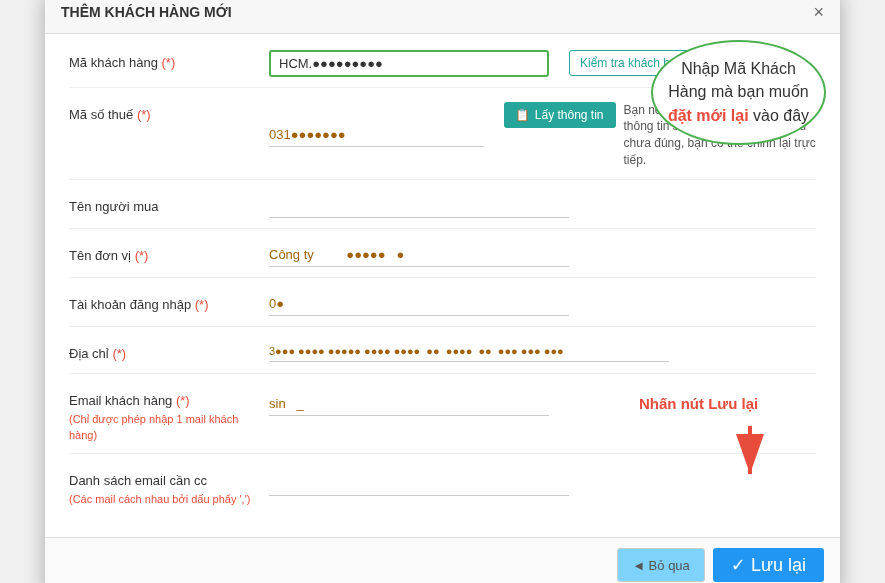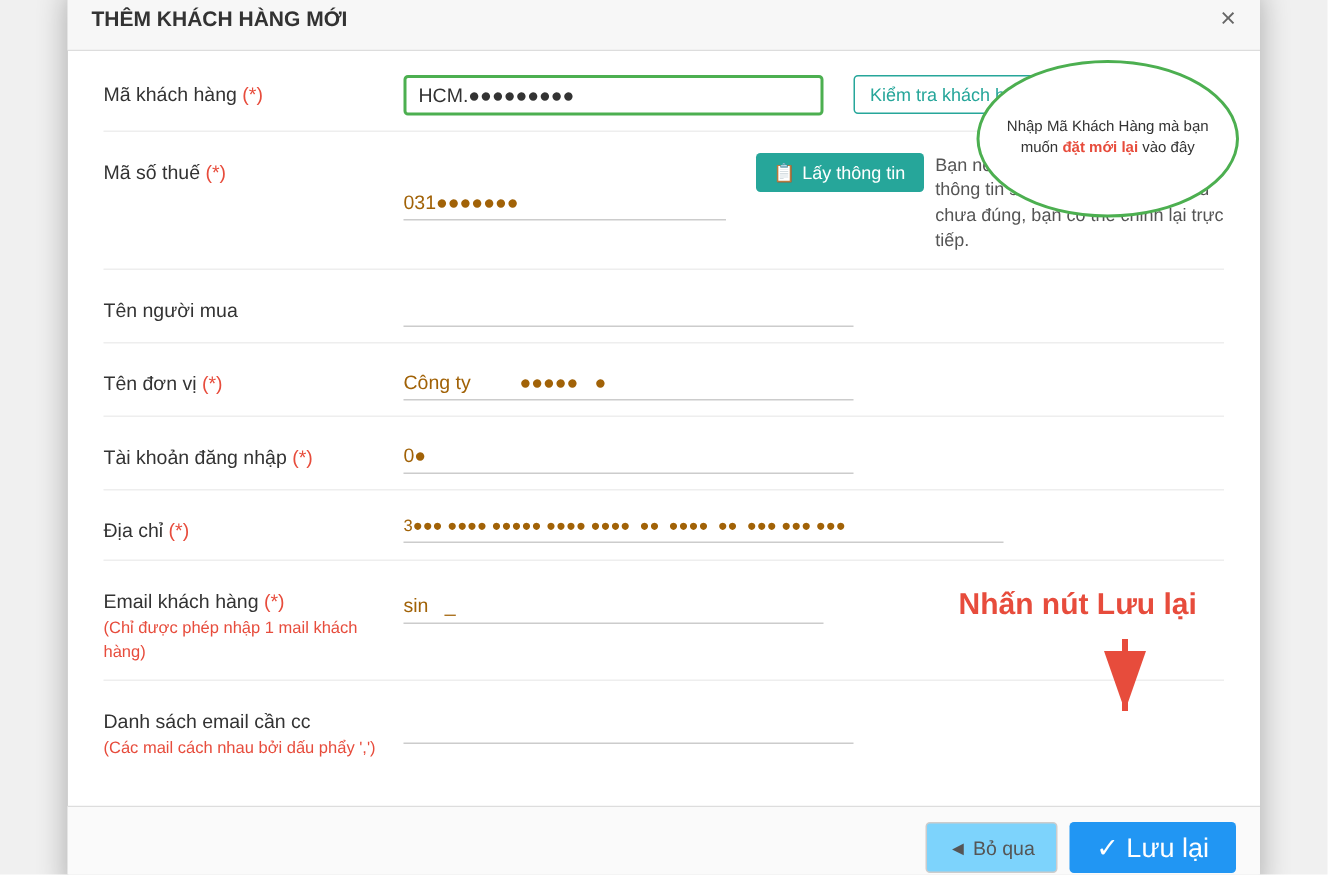--- a/index.html
+++ b/index.html
@@ -216,21 +216,21 @@
 <div class="modal-overlay">
   <div class="modal">
 
     <div class="modal-header">
       <span class="modal-title">THÊM KHÁCH HÀNG MỚI</span>
       <button class="modal-close">×</button>
     </div>
 
     <div class="modal-body">
 
-      <div class="annotation-bubble" style="position:absolute; top:6px; right:14px; width:175px; height:105px; border:2.5px solid #4CAF50; border-radius:50%; display:flex; align-items:center; justify-content:center; text-align:center; font-size:10px; padding:14px; line-height:1.45; z-index:10; background:white;">
+      <div class="annotation-bubble" style="position:absolute; top:6px; right:14px; width:175px; height:105px; border:2.5px solid #4CAF50; border-radius:50%; display:flex; align-items:center; justify-content:center; text-align:center; font-size:16px; padding:14px; line-height:1.45; z-index:10; background:white;">
         <span>
           <span>Nhập Mã Khách Hàng mà bạn muốn </span><span class="highlight-text">đặt mới lại</span><span> vào đây</span>
         </span>
       </div>
 
       <div class="form-row">
         <div class="form-label">
           <span>Mã khách hàng</span>
           <span class="required">(*)</span>
         </div>
@@ -301,21 +301,21 @@
       <div class="form-row" style="align-items:flex-start;">
         <div class="form-label">
           <span>Email khách hàng</span>
           <span class="required">(*)</span>
           <span class="note">(Chỉ được phép nhập 1 mail khách hàng)</span>
         </div>
         <div class="form-input-area" style="padding-top:4px;">
           <input class="form-input" type="text" value="sin   _" style="width: 280px;">
 
           <div style="position:relative; margin-left:80px;">
-            <span style="color:#e74c3c; font-size:20px; font-weight:bold; white-space:nowrap;">Nhấn nút Lưu lại</span>
+            <span style="color:#e74c3c; font-size:15px; font-weight:bold; white-space:nowrap;">Nhấn nút Lưu lại</span>
           </div>
         </div>
       </div>
 
       <div class="form-row" style="border-bottom:none; margin-bottom:4px; align-items:flex-start;">
         <div class="form-label">
           <span>Danh sách email cần cc</span>
           <span class="note">(Các mail cách nhau bởi dấu phẩy ',')</span>
         </div>
         <div class="form-input-area" style="padding-top:4px;">

